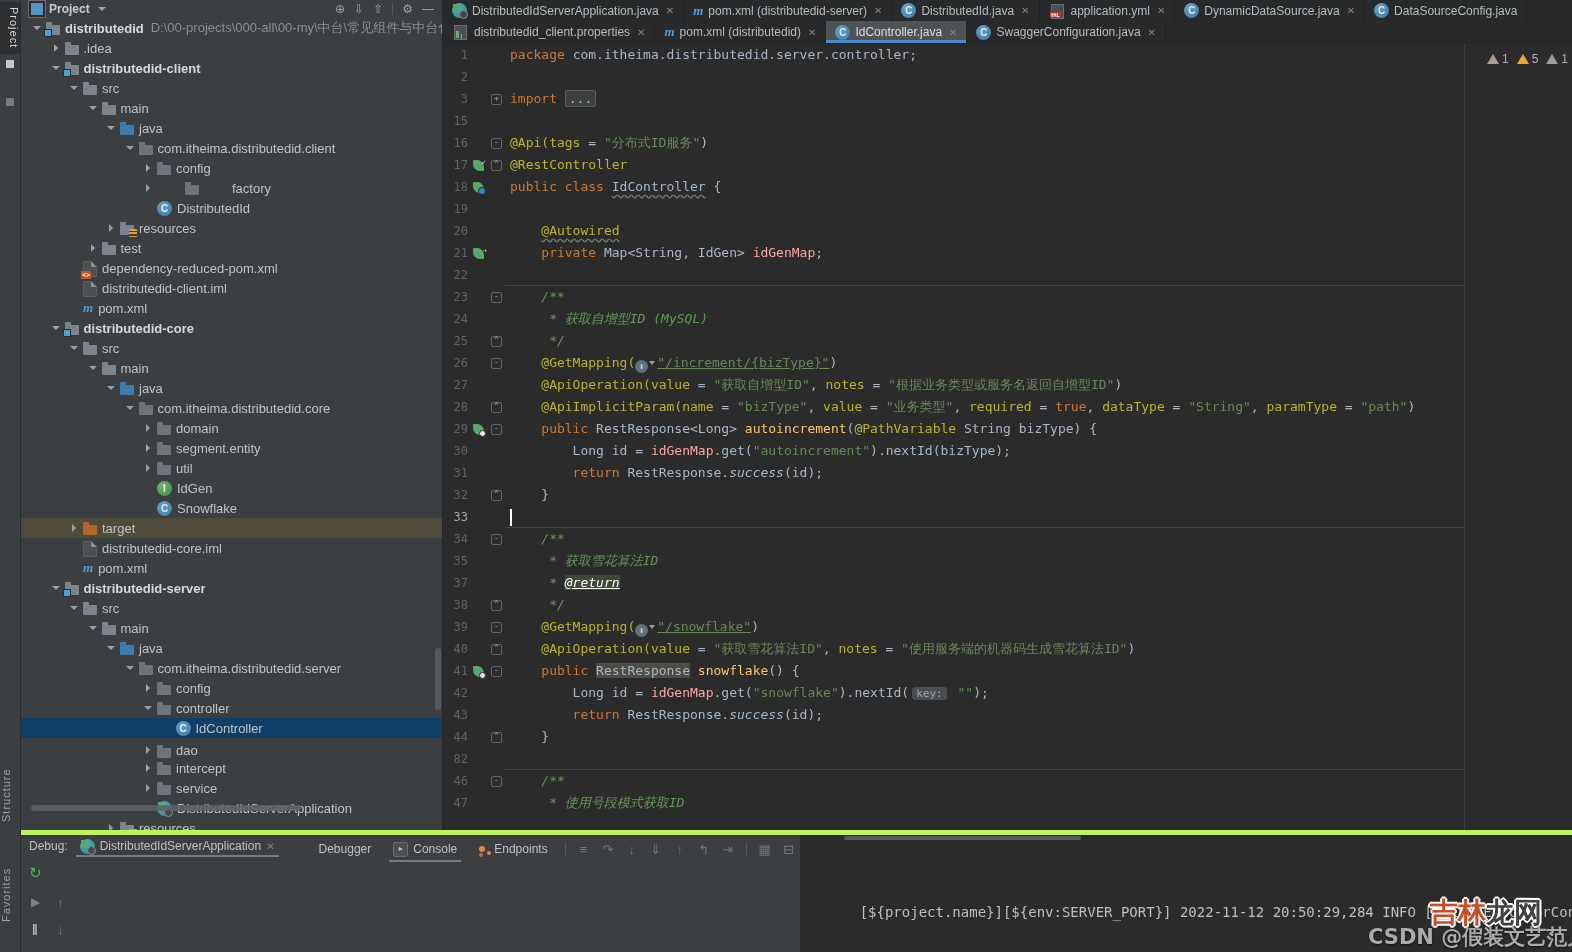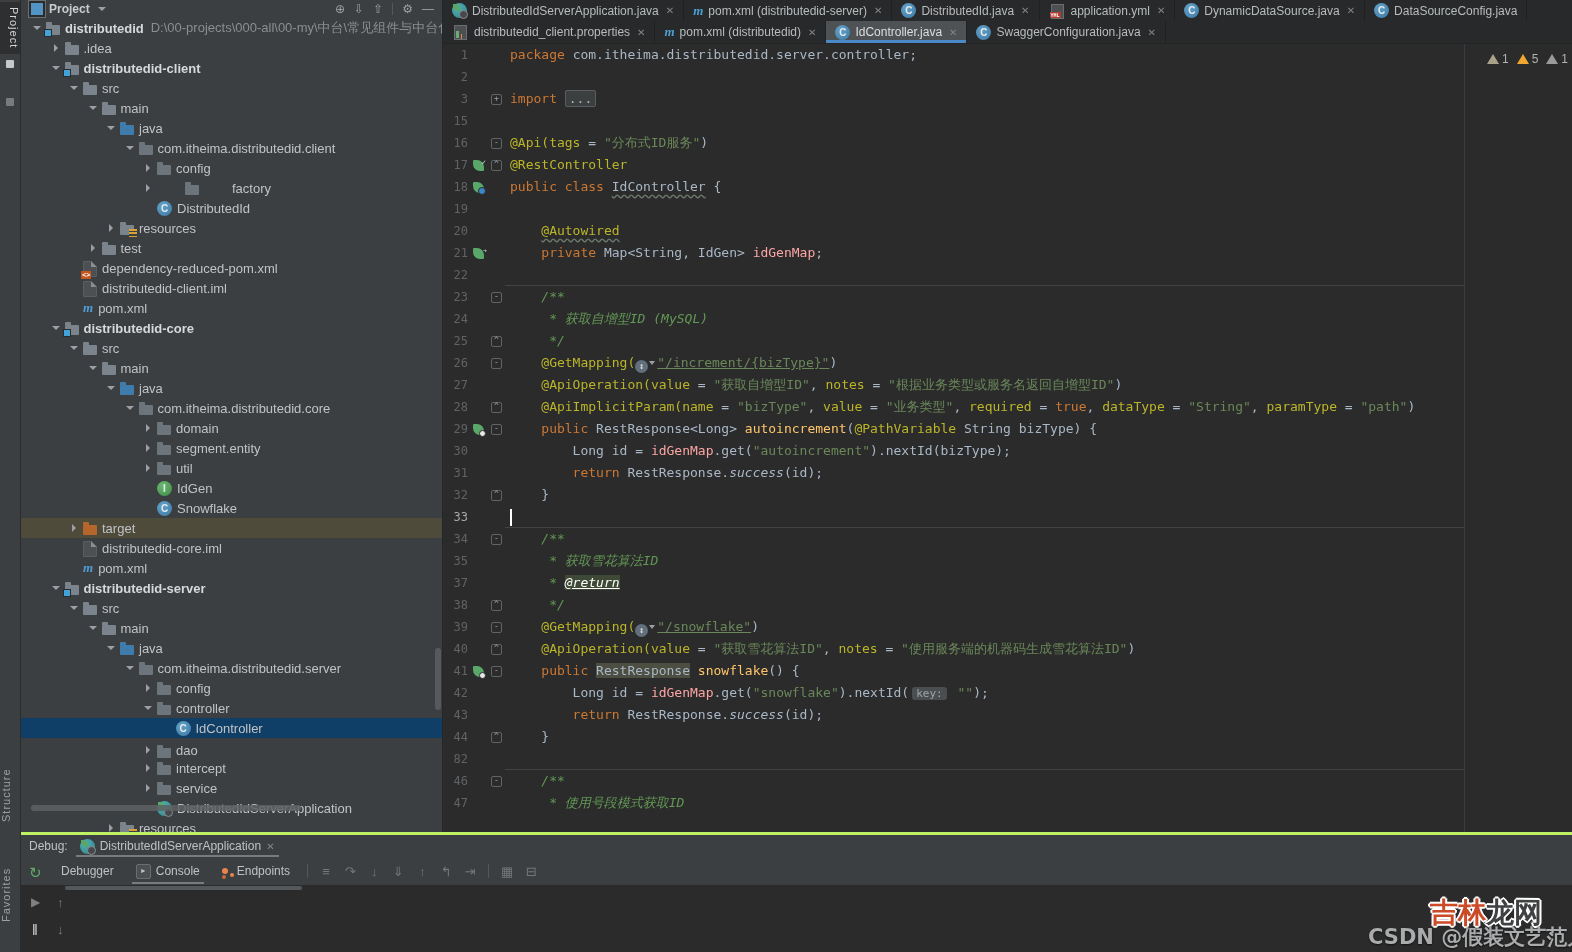--- a/index.html
+++ b/index.html
@@ -120,22 +120,22 @@
   .c-hint{background:#4b4e50;border-radius:3px;color:#9fa5a8;font-size:11px;padding:0 4px;margin:0 3px}
   .mapico{display:inline-flex;width:13px;height:13px;border-radius:50%;background:#61707c;color:#e4e6e8;
         font-size:9px;line-height:13px;justify-content:center;vertical-align:-2px}
   .mapdrop{display:inline-block;width:0;height:0;border-left:3px solid transparent;border-right:3px solid transparent;
         border-top:4px solid #9aa0a5;margin:0 2px 2px 1px}
   .insp{position:absolute;top:8px;right:4px;display:flex;gap:8px;align-items:center}
   .insp-item{display:flex;align-items:center;gap:3px;color:#afb1b3;font-size:12px}
   .tri{width:0;height:0;border-left:6px solid transparent;border-right:6px solid transparent;position:relative}
 
   
-  .debug{height:117px;flex:none;background:#3c3f41;border-top:3px solid #bef264;position:relative;
-         display:flex;flex-direction:column}
+  .debug{height:117px;flex:none;background:#3c3f41;border-top:5px solid #bef264;position:relative;
+         display:flex;flex-direction:row}
   .dbg-head{height:22px;flex:none;display:flex;align-items:center;padding-left:8px;font-size:12px;color:#bfc1c3;gap:8px}
   .dbg-session{display:flex;align-items:center;gap:5px;height:22px;position:relative;padding:0 4px}
   .dbg-session::after{content:"";position:absolute;left:0;right:0;bottom:0;height:2px;background:#787b7d}
   .dbg-session .x{color:#828689;font-size:10px}
   .dbg-toolbar{height:28px;flex:none;display:flex;align-items:center;padding-left:30px;gap:2px;font-size:12px;color:#bfc1c3}
   .dtab{display:flex;align-items:center;gap:5px;height:28px;padding:0 10px;position:relative}
   .dtab.active::after{content:"";position:absolute;left:6px;right:6px;bottom:1px;height:2px;background:#787b7d}
   .dtab-ico{width:13px;height:13px;background:#4d5052;border:1px solid #6a6e70;border-radius:2px;
         color:#c3c7c9;font-size:8px;line-height:12px;text-align:center}
   .endp{width:6px;height:6px;border-radius:50%;background:#e8854c;box-shadow:7px 4px 0 -1px #e8854c,-1px 6px 0 -1px #c96a3a;margin-right:4px}

